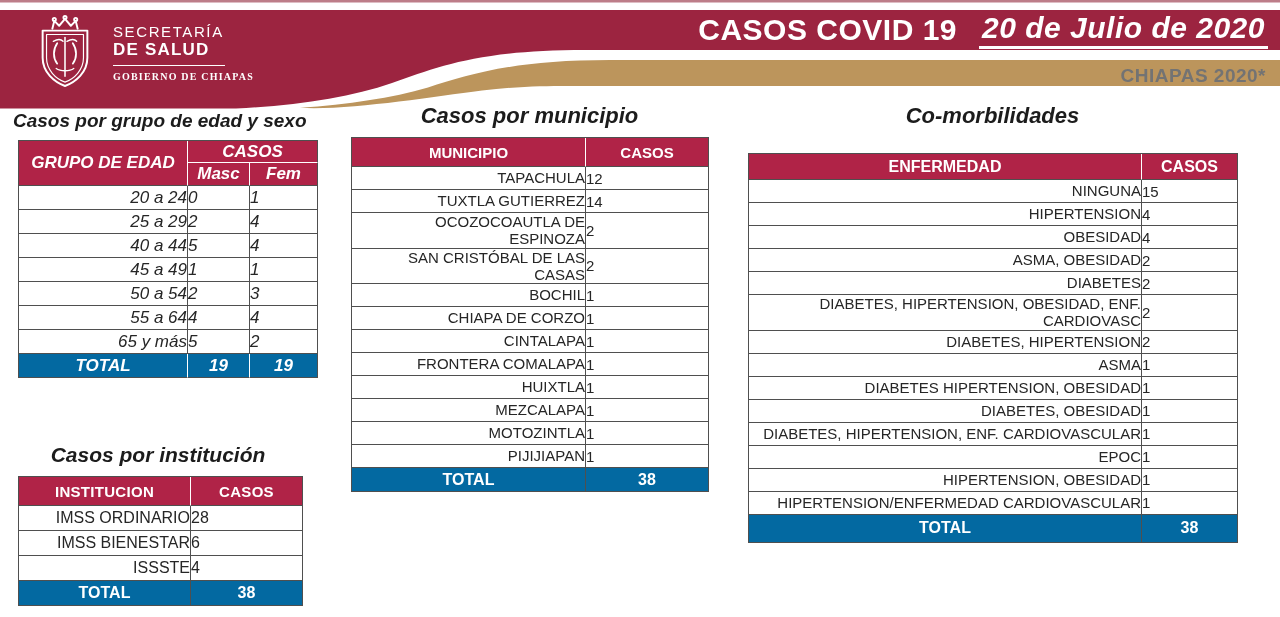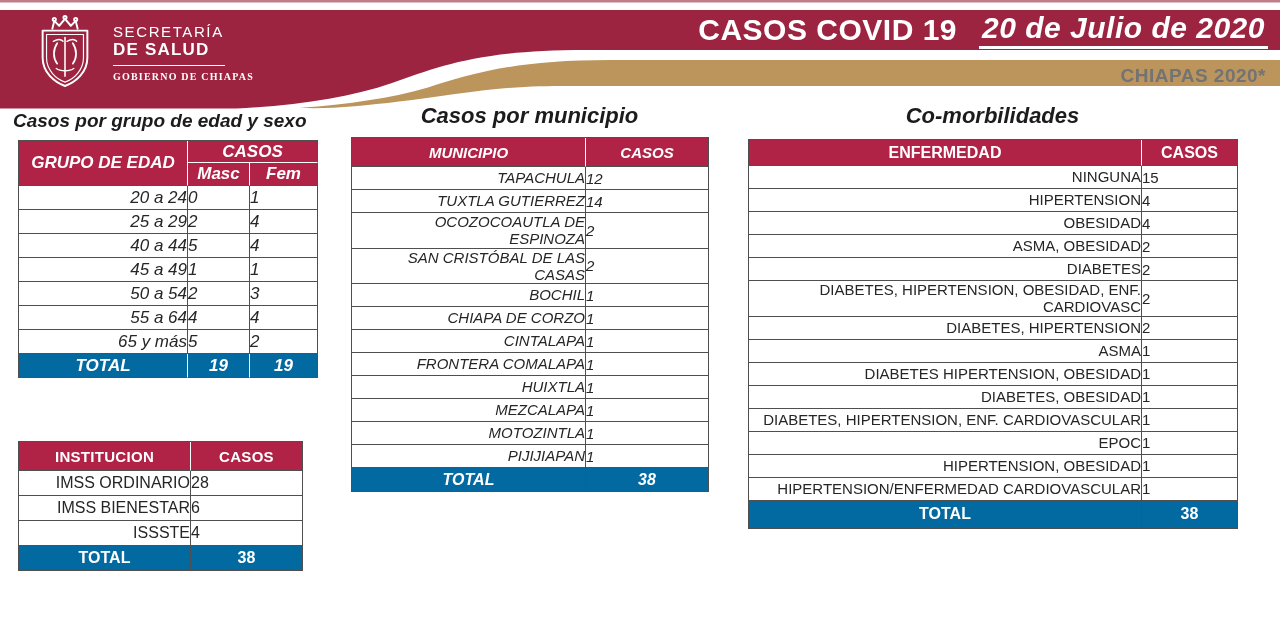--- a/index.html
+++ b/index.html
@@ -52,28 +52,28 @@
   #sec-inst { left:12px; top:441px; width:292px; }
   #sec-inst .section-title { font-size:21px; line-height:27px; text-align:center; margin-bottom:8px; }
   #sec-inst table { width:284px; margin-left:6px; }
   #sec-inst th { height:28px; font-size:15px; letter-spacing:0.3px; }
   #sec-inst td { height:24px; font-size:16px; }
   #sec-inst tr.total td { height:24px; font-size:16px; }
 
   
   #sec-mun { left:351px; top:102px; width:357px; }
   #sec-mun .section-title { font-size:22px; line-height:28px; text-align:center; margin-bottom:7px; }
-  #sec-mun table { width:357px;font-style:italic; }
+  #sec-mun table { width:357px; }
   #sec-mun th { height:28px; font-size:15px; }
   #sec-mun td { height:22px; font-size:15px; }
   #sec-mun tr.total td { height:23px; font-size:16px; }
 
   
   #sec-com { left:748px; top:102px; width:489px; }
-  #sec-com .section-title { font-size:22px; line-height:28px; text-align:center; margin-bottom:9px; }
+  #sec-com .section-title { font-size:22px; line-height:28px; text-align:center; margin-bottom:23px; }
   #sec-com table { width:489px; }
   #sec-com th { height:25px; font-size:16px; }
   #sec-com td { height:22px; font-size:15px; }
   #sec-com td.name { padding-left:3px; }
   #sec-com tr.total td { height:27px; font-size:16px; }
 </style>
 </head>
 <body>
 
 <svg class="header-svg" width="1280" height="115" viewBox="0 0 1280 115">
@@ -167,20 +167,21 @@
     <tr class="total">
       <td class="w">TOTAL</td>
       <td class="w">19</td>
       <td>19</td>
     </tr>
   </tbody>
     </table>
 </div>
 
 <div class="section" id="sec-inst">
+  <div class="section-title">Casos por institución</div>
   <table>
     <colgroup>
         <col style="width:172px">
         <col style="width:112px">
       </colgroup>
     <tbody>
         <tr>
       <th class="bw">INSTITUCION</th>
       <th>CASOS</th>
     </tr>

